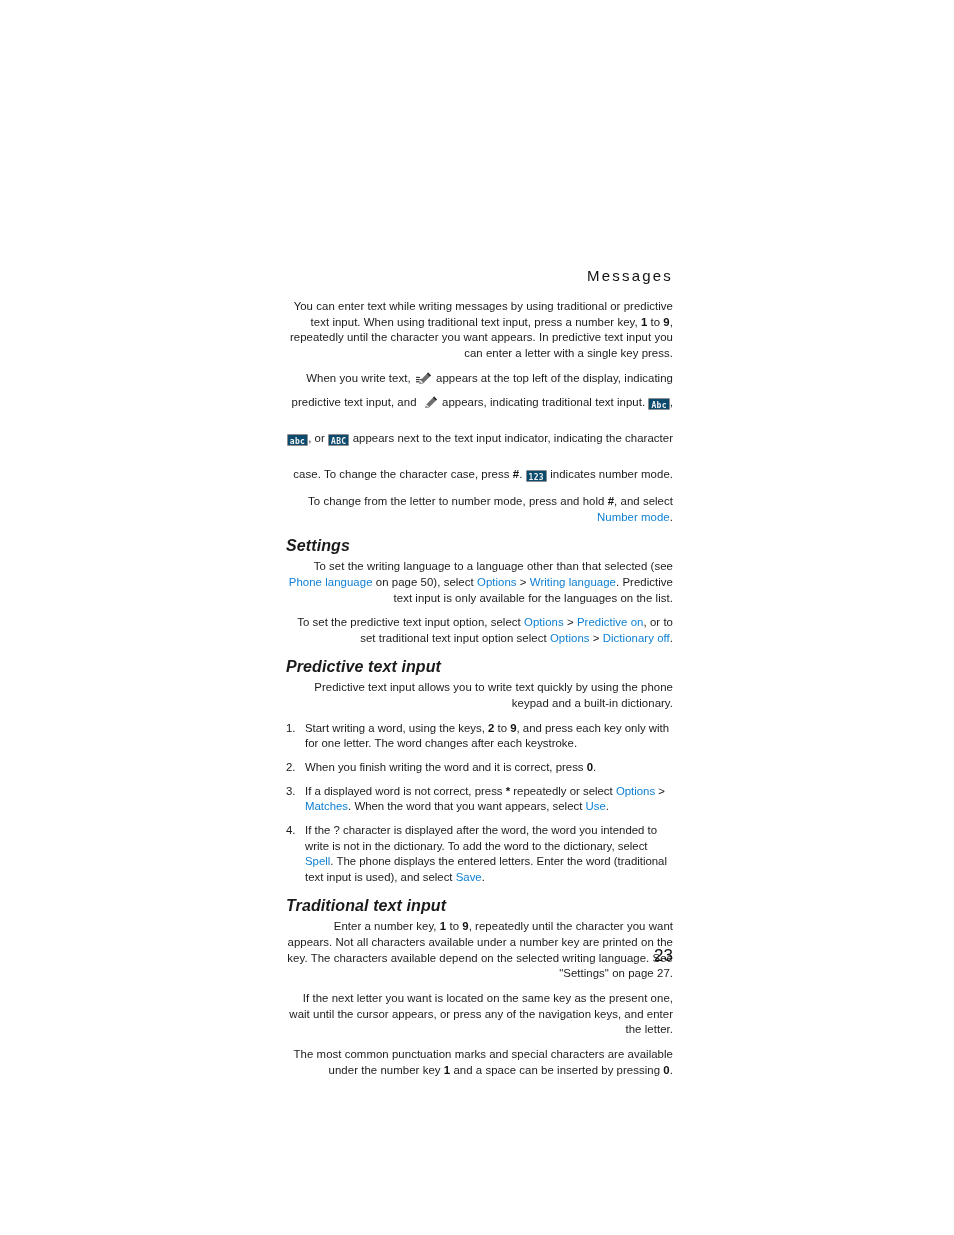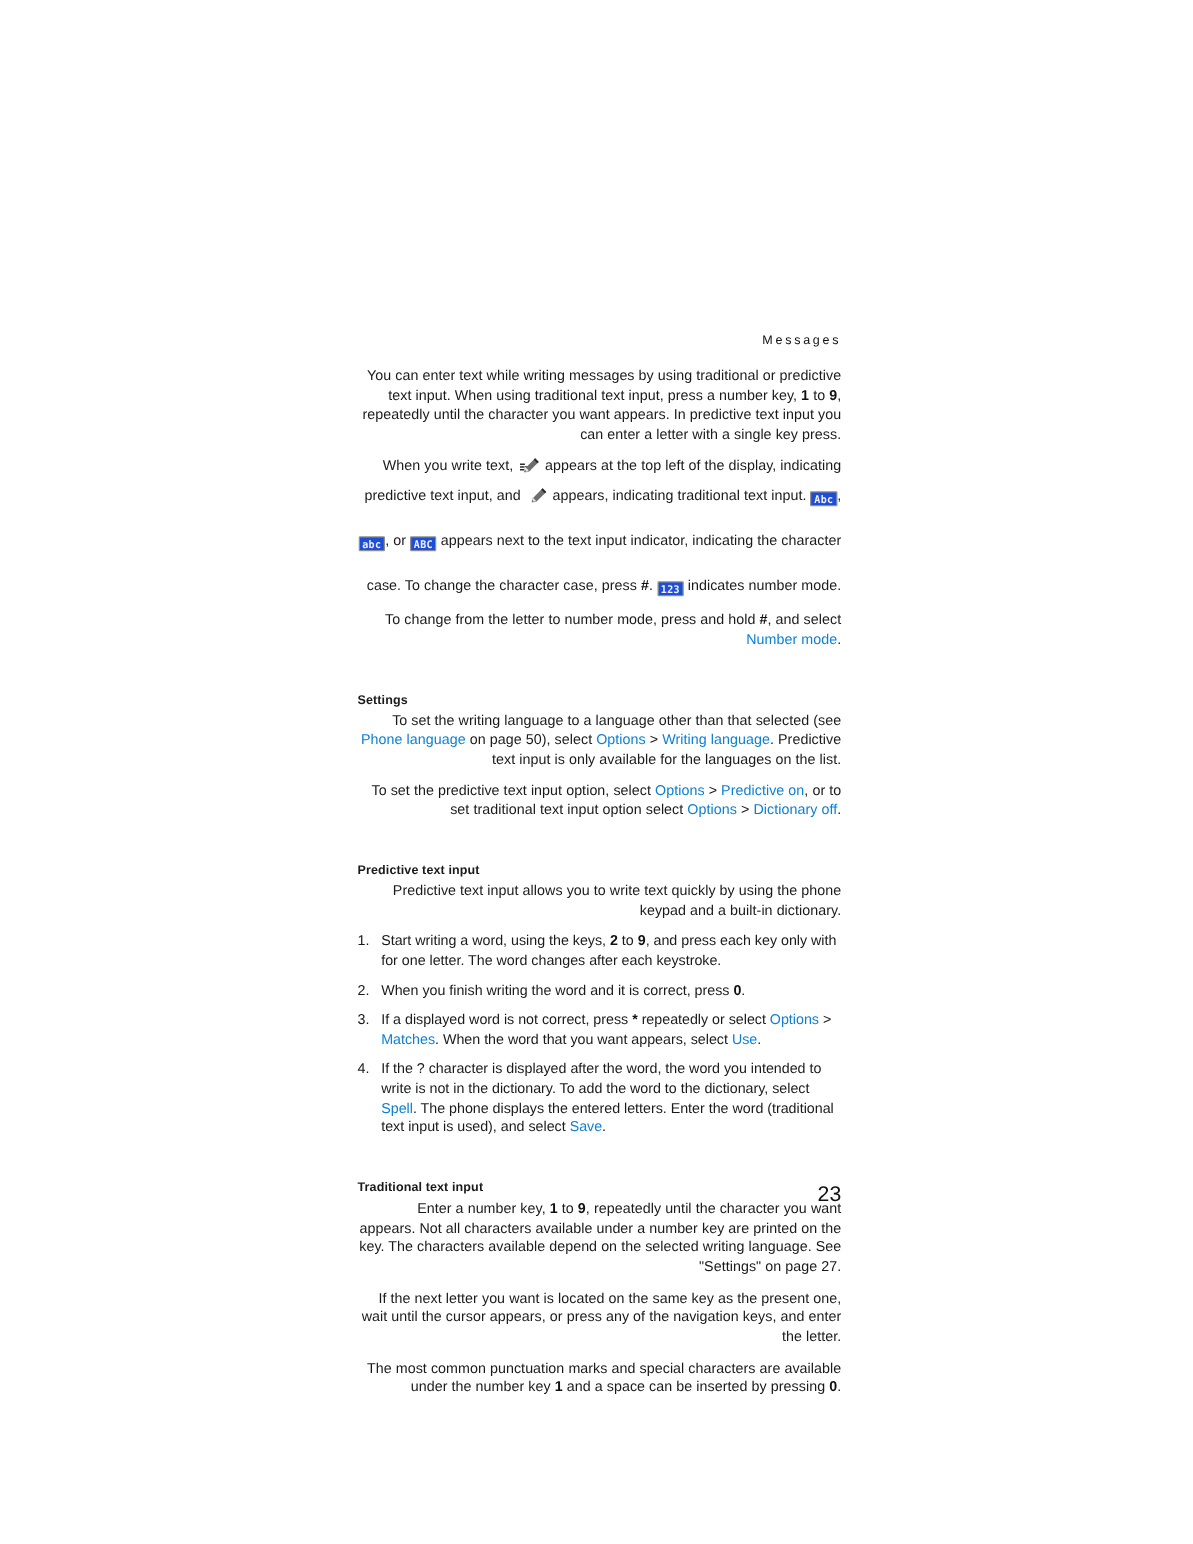--- a/index.html
+++ b/index.html
@@ -19,21 +19,21 @@
   .page {
     position: absolute;
     left: 286px;
     top: 268px;
     width: 387px;
   }
 
   
   .running-header {
     text-align: right;
-    font-size: 10px;
+    font-size: 15px;
     letter-spacing: 2.2px;
     color: #111;
     font-weight: 400;
     margin-bottom: 16px;
     line-height: 1;
   }
 
   
   h1.chapter-title {
     font-size: 16.5px;
@@ -41,25 +41,26 @@
     margin: 0 0 6px 0;
     padding: 0 0 1px 0;
     line-height: 1.25;
     letter-spacing: 0.1px;
     display: inline-block;
     border-bottom: 1.3px solid #1a1a1a;
   }
   .title-row { line-height: 1; margin-bottom: 7px; }
 
   h2.section-title {
-    font-size: 10px;
+    font-size: 16px;
     font-weight: 600;
-    margin: 33px 0 3px 0;
+    margin: 10px 0 3px 0;
     line-height: 1.3;
     letter-spacing: 0.1px;
+    font-style: italic;
   }
 
   
   p.body {
     font-size: 11.4px;
     line-height: 15.65px;
     margin: 0 0 9px 0;
     text-align: right;
     letter-spacing: 0.005em;
   }
@@ -90,21 +91,21 @@
     top: 0;
     font-size: 11.4px;
     line-height: 15.65px;
     color: #1a1a1a;
   }
 
   
   .badge {
     display: inline-block;
     vertical-align: -2px;
-    background: #1d4ed8;
+    background: #0c4a6e;
     border: 1px solid #8f8f8f;
     padding: 0px 2px 0px 2px;
     margin: 12px 0px;
     line-height: 10px;
     height: 10px;
     border-radius: 1px;
   }
   .badge span {
     display: inline-block;
     font-family: "DejaVu Sans Mono", monospace;

